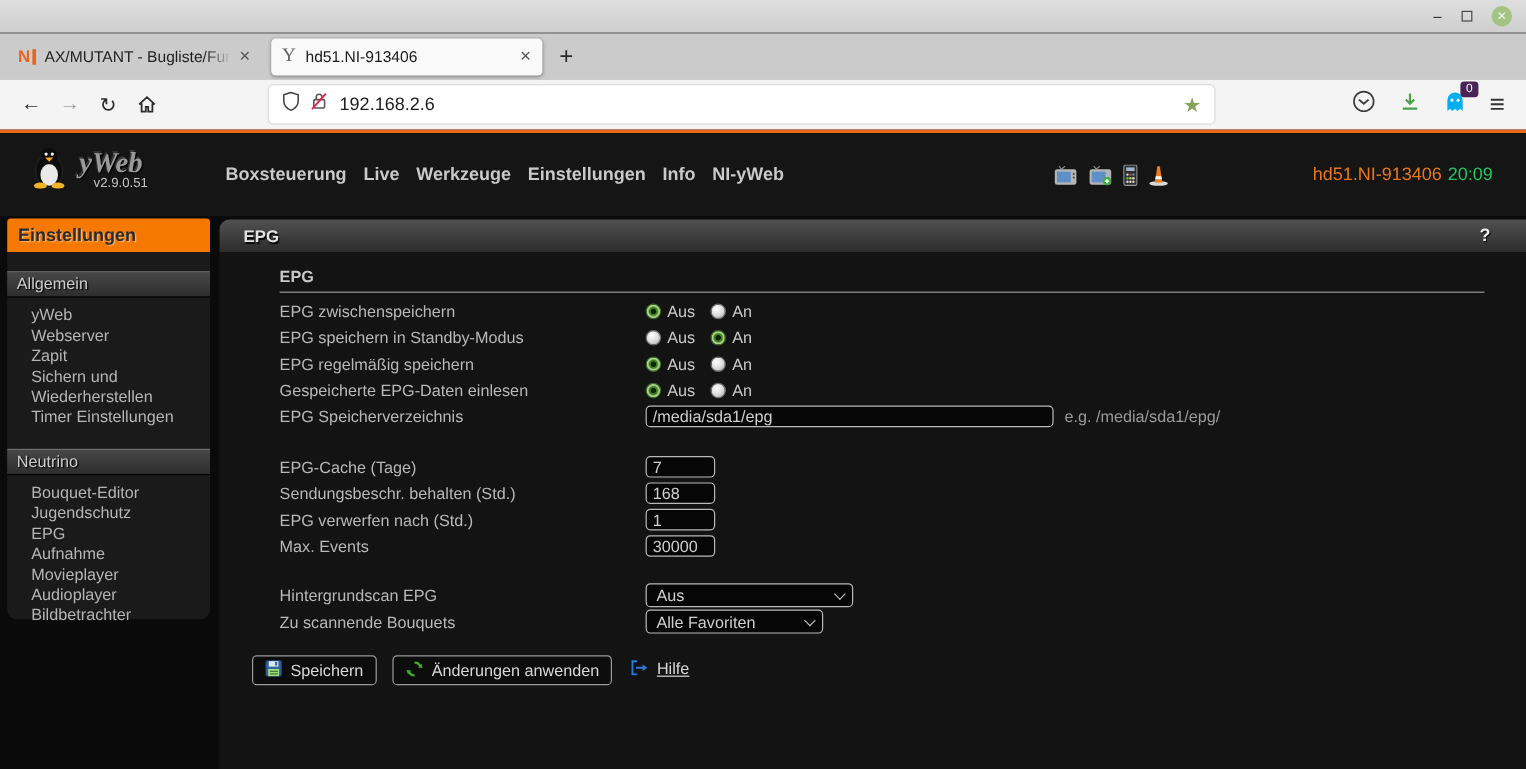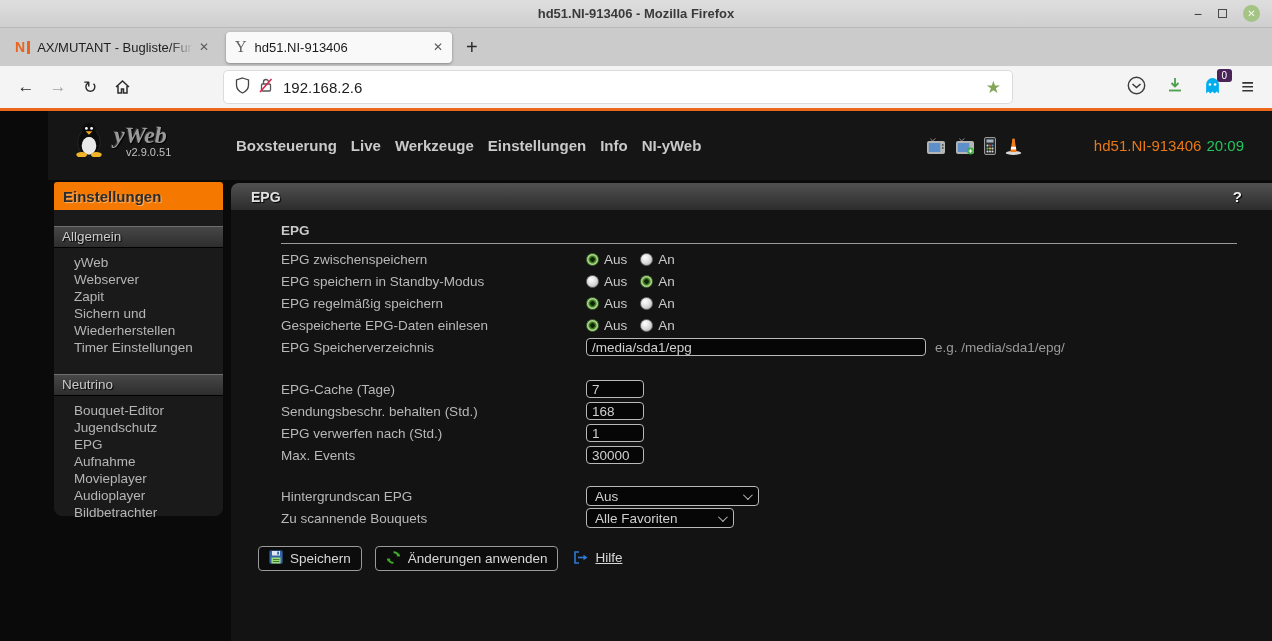--- a/index.html
+++ b/index.html
@@ -38,21 +38,21 @@
   .star { color:#84a558; font-size:17px; }
   .right-icos { margin-left:auto; display:flex; align-items:center; gap:20px; padding-right:8px; }
   .ghostery { position:relative; }
   .gbadge { position:absolute; top:-8px; right:-11px; background:#4a2458; color:#fff; font-size:10px;
             padding:1px 5px; border-radius:3px; }
   .burger { font-size:22px; color:#333; }
 
   .orange-line { height:3px; background:#ea671c; }
 
   
-  .page { position:relative; height:374px; background:#0a0a0a;margin-left:48px; }
+  .page { position:relative; height:374px; background:#0a0a0a; }
 
   .yweb-header { position:absolute; top:0; left:0; right:0; height:69px; background:#151515; }
   .logo-wrap { position:absolute; left:26px; top:10px; display:flex; align-items:center; gap:10px; }
   .logo-texts .yweb-name { font-family:"Liberation Serif",serif; font-style:italic; font-weight:bold;
        font-size:24px; color:#9a9a9a; text-shadow:1px 1px 1px #000, -1px -1px 0 #3a3a3a; line-height:22px; }
   .logo-texts .yweb-ver { font-size:11px; color:#c2c2c2; padding-left:12px; }
   .yweb-nav { position:absolute; left:188px; top:0; height:69px; display:flex; align-items:center; gap:14px; }
   .yweb-nav a { color:#c9c9c9; font-size:15px; text-decoration:none;font-weight:bold; }
   .hdr-icos { position:absolute; left:878px; top:137px; top:26px; display:flex; align-items:center; gap:9px; }
   .hdr-box { position:absolute; right:28px; top:26px; font-size:15px; }
@@ -110,21 +110,20 @@
   .btn { display:flex; align-items:center; gap:7px; background:#0c0c0c; border:1px solid #9a9a9a;
          border-radius:4px; color:#d8d8d8; font-size:13.5px; padding:0 10px; height:25px; cursor:pointer; }
   .btn + .btn { margin-left:13px; }
   .help-link { display:flex; align-items:flex-start; gap:7px; margin-left:16px; }
   .help-link a { color:#d8d8d8; font-size:13.5px; }
 </style>
 </head>
 <body>
 
 <div class="titlebar">
-  <div class="win-title">hd51.NI-913406 - Mozilla Firefox</div>
   <div class="win-controls">
     <span class="wc-min">−</span>
     <span class="wc-restore"></span>
     <span class="wc-close">✕</span>
   </div>
 </div>
 
 <div class="tabbar">
   <div class="tab inactive">
     <span class="ni-fav">N</span>

